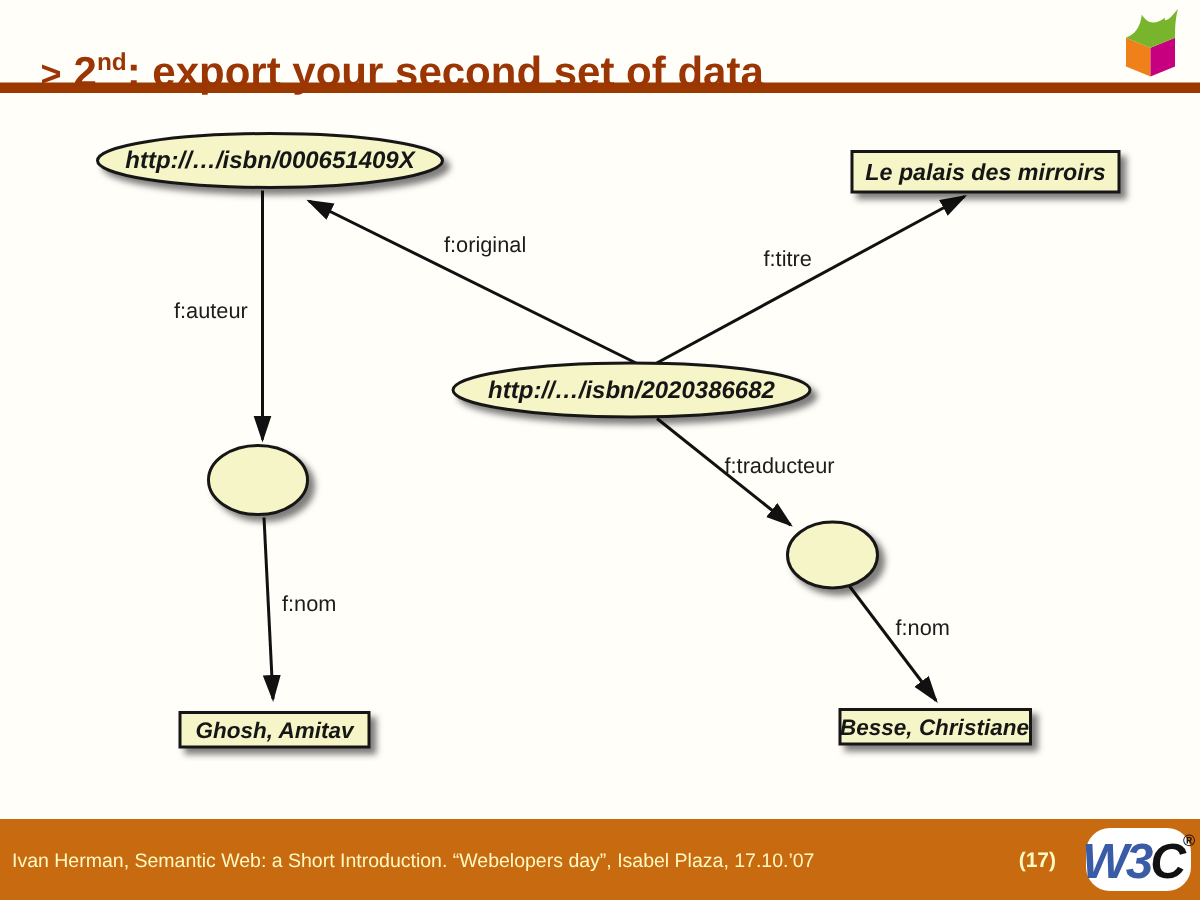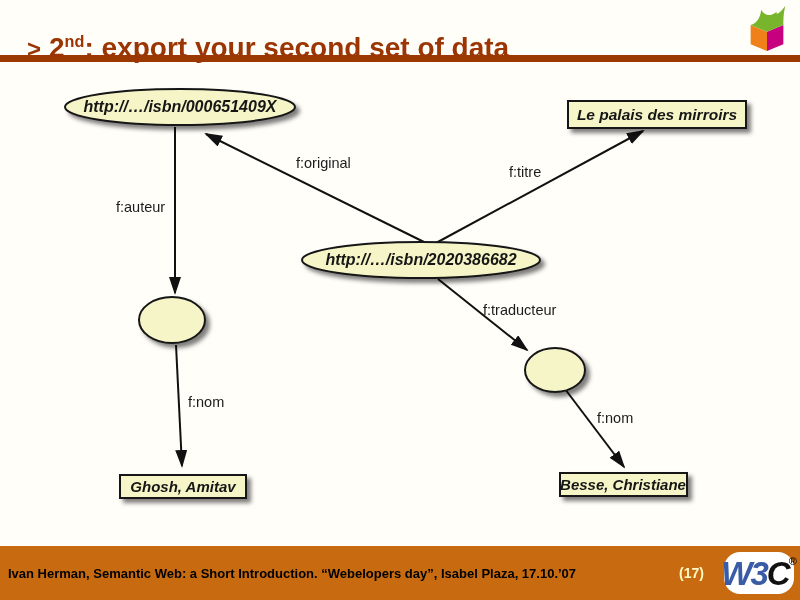--- a/index.html
+++ b/index.html
@@ -33,21 +33,21 @@
   .edge { stroke: #111; stroke-width: 2; fill: none; }
   .shape { fill: #f5f5c8; stroke: #161616; stroke-width: 2; }
 
   
   .ftr {
     position: absolute; left: 0; bottom: 0; width: 800px; height: 54px;
     background: #c86b10; display: flex; align-items: center;
     padding: 0 6px 0 8px; gap: 10px;
   }
   .ftr .credit {
-    flex: 1; color: #000000; font-size: 13px; font-weight: bold; white-space: nowrap;
+    flex: 1; color: #fef9c3; font-size: 13px; font-weight: normal; white-space: nowrap;
   }
   .ftr .pageno { color: #fef9c3; font-size: 14px; font-weight: bold; margin-right: 10px; }
   .w3c-box {
     width: 70px; height: 42px; background: #ffffff; border-radius: 16px;
     display: flex; align-items: center; justify-content: center;
     font-weight: bold; line-height: 1; letter-spacing: -2px;
   }
   .w3c-box .w3 { color: #3a5ba6; font-size: 33px; font-style: italic; }
   .w3c-box .c  { color: #111111; font-size: 33px; font-style: italic; }
   .w3c-box .r  { color: #111111; font-size: 11px; letter-spacing: 0; align-self: flex-start; margin-top: 4px; }

